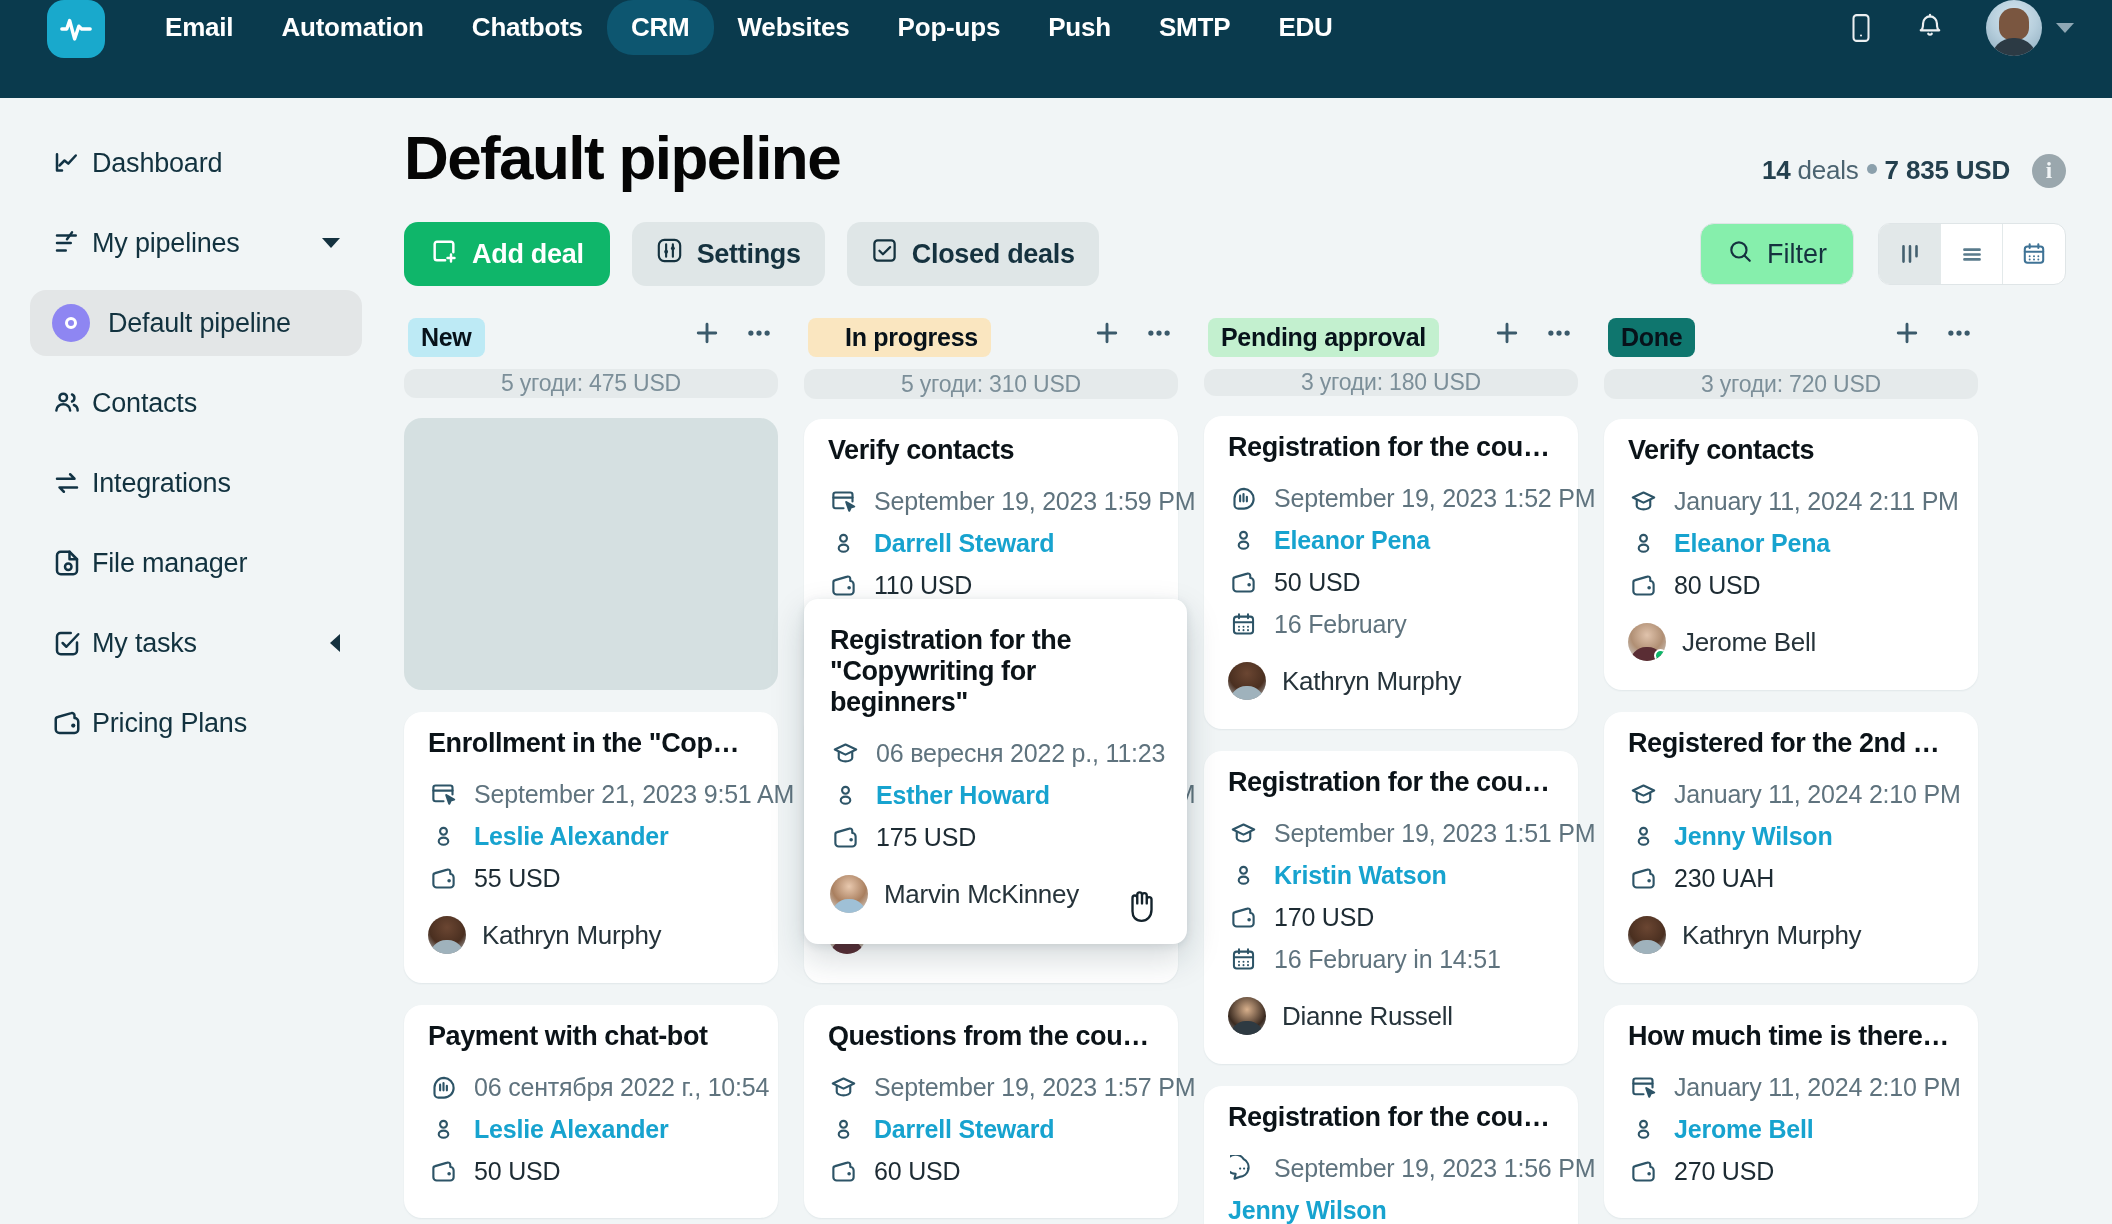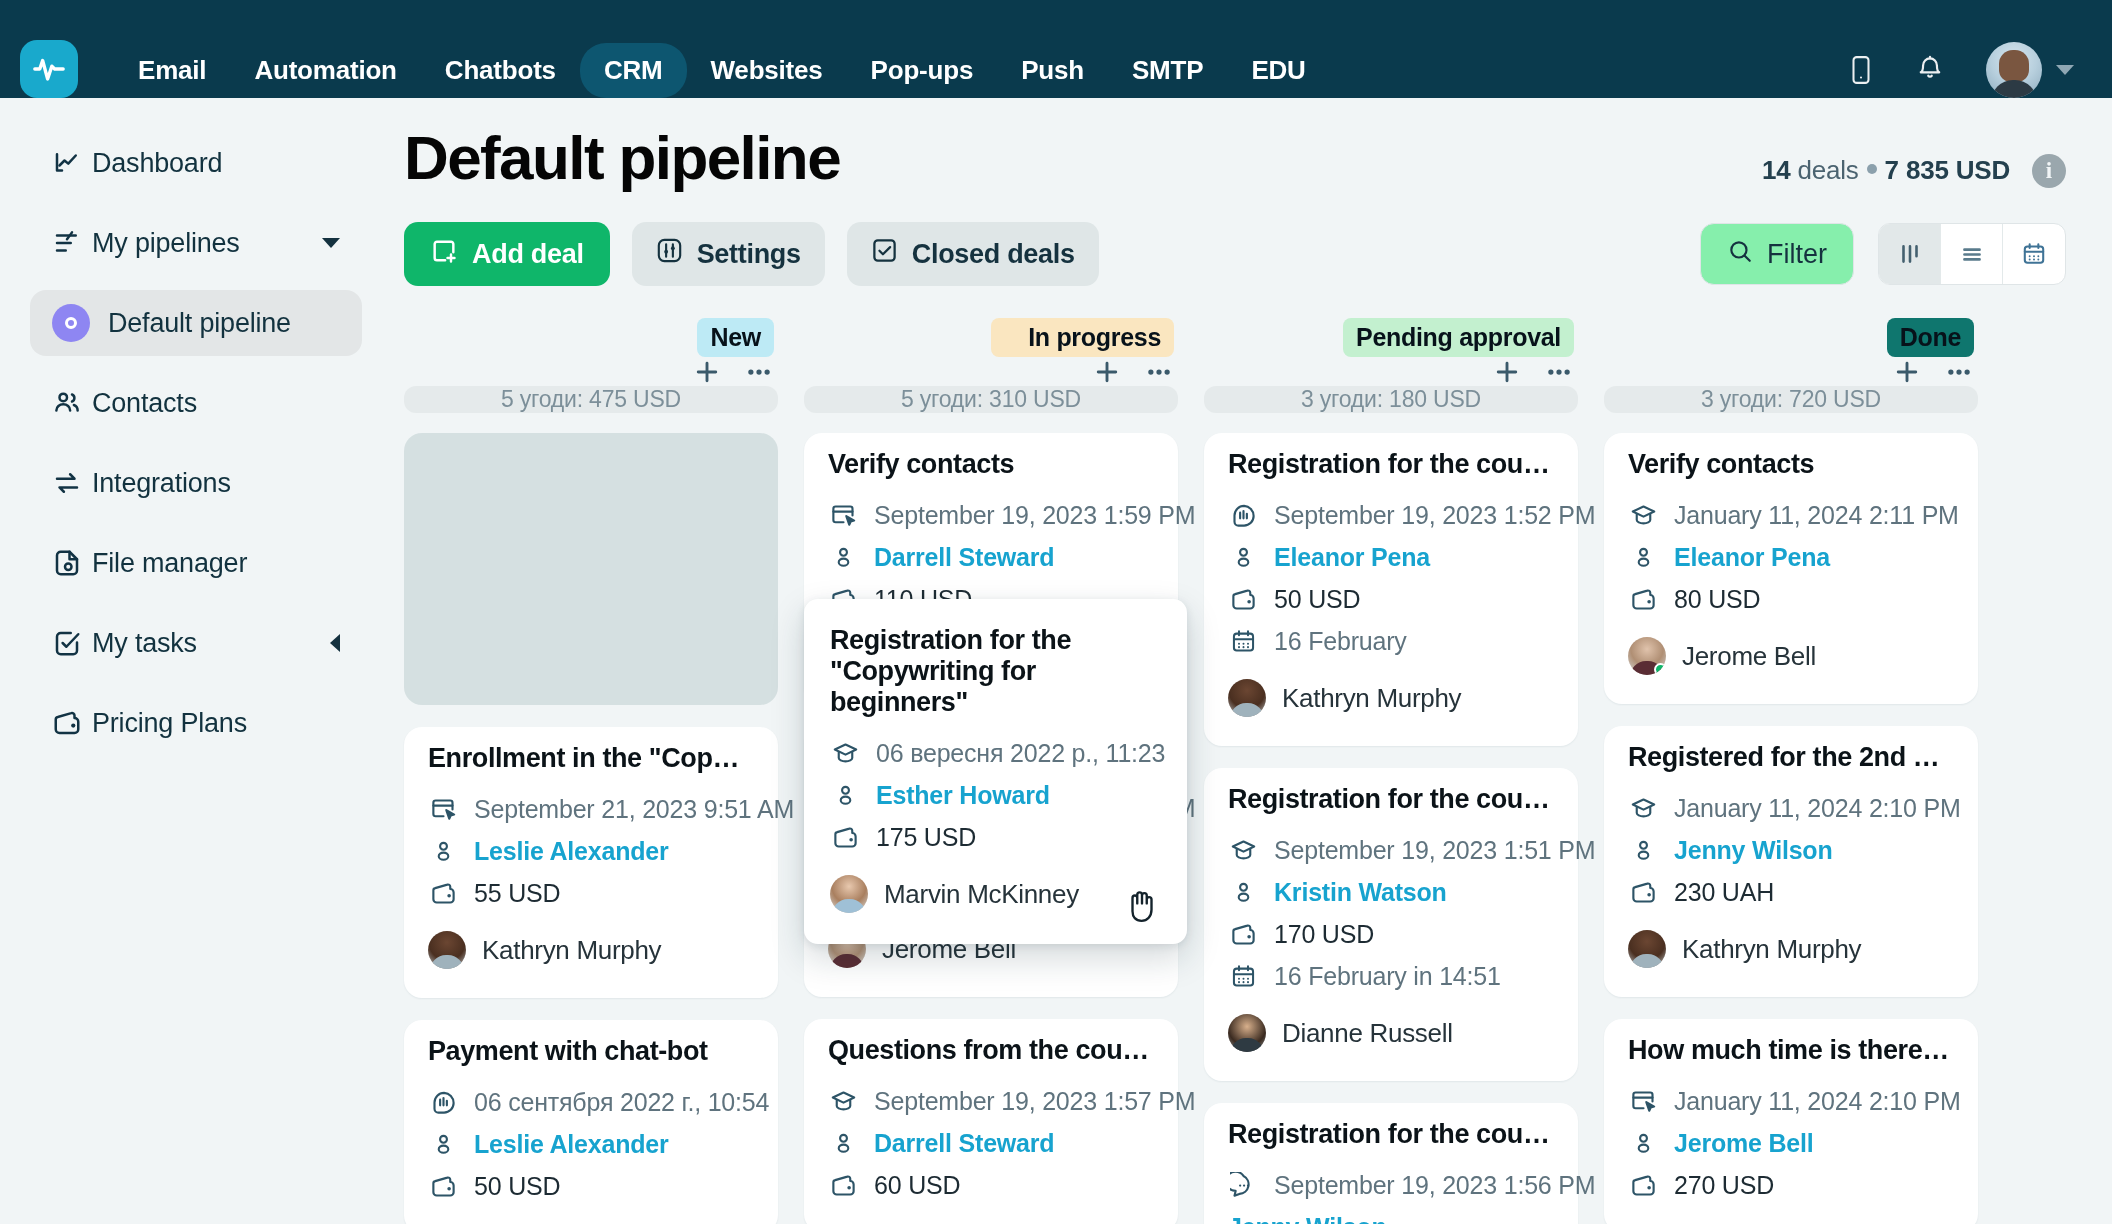--- a/index.html
+++ b/index.html
@@ -9,22 +9,22 @@
     font-family: "Liberation Sans", sans-serif;
     background: #f1f5f6;
     -webkit-font-smoothing: antialiased;
   }
 
   
   #topnav {
     height: 98px;
     background: #0a3a4d;
     display: flex;
-    align-items: flex-end;
-    padding: 0 38px 0 20px;
+    align-items: flex-start;
+    padding: 0 38px 0 47px;
     position: relative;
     z-index: 50;
   }
   #logo {
     width: 58px; height: 58px;
     background: #19a9cc;
     border-radius: 17px;
     display: flex; align-items: center; justify-content: center;
     flex: 0 0 auto;
   }
@@ -160,29 +160,29 @@
   .vt.active { background:#e2e8e9; }
 
   
   #board {
     display: flex; gap: 26px;
     margin-top: 32px;
     padding-right: 30px;
     height: calc(100% - 200px);
   }
   .column { width: 374px; flex: 0 0 374px; display: flex; flex-direction: column; }
-  .col-head { display: flex; align-items: flex-end; height: 48px; padding: 0 4px; flex-direction: column; }
+  .col-head { display: flex; align-items: flex-start; height: 48px; padding: 0 4px; }
   .col-badge {
     font-size: 25px; font-weight: 700; color: #07121a;
     padding: 5px 13px; border-radius: 8px; letter-spacing: -0.3px;
     white-space: nowrap;
   }
   .col-actions { margin-left: auto; display: flex; align-items: center; gap: 22px; color:#3b5a6b; }
   .col-sum {
-    margin-top: 20px;
+    margin-top: 12px;
     background: #e5eaeb;
     border-radius: 12px;
     height: 54px;
     display: flex; align-items: center; justify-content: center;
     font-size: 23px; color: #7c8f99; letter-spacing: -0.2px; text-align: center;
   }
   .col-cards { margin-top: 20px; display: flex; flex-direction: column; gap: 22px; }
 
   .card {
     background: #ffffff;

